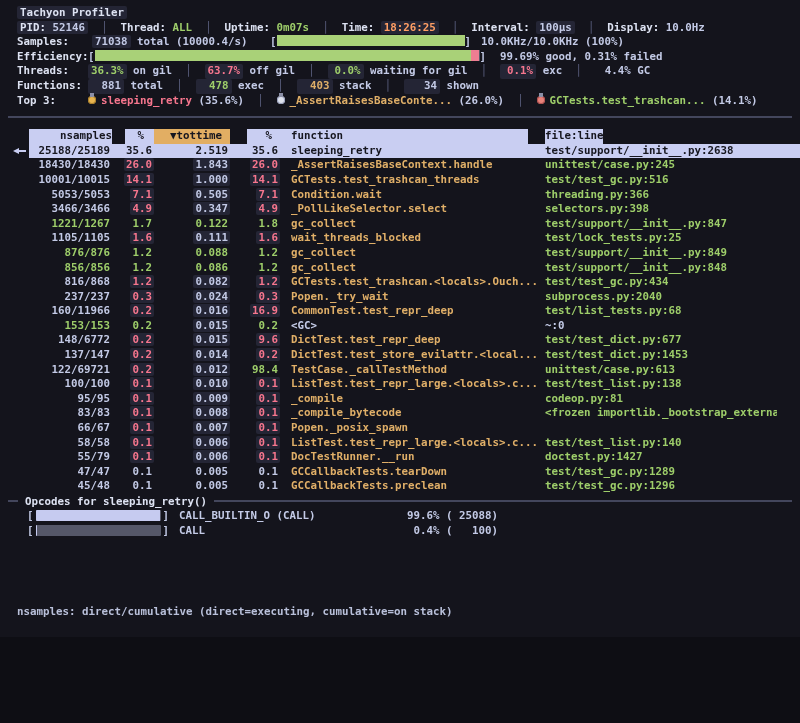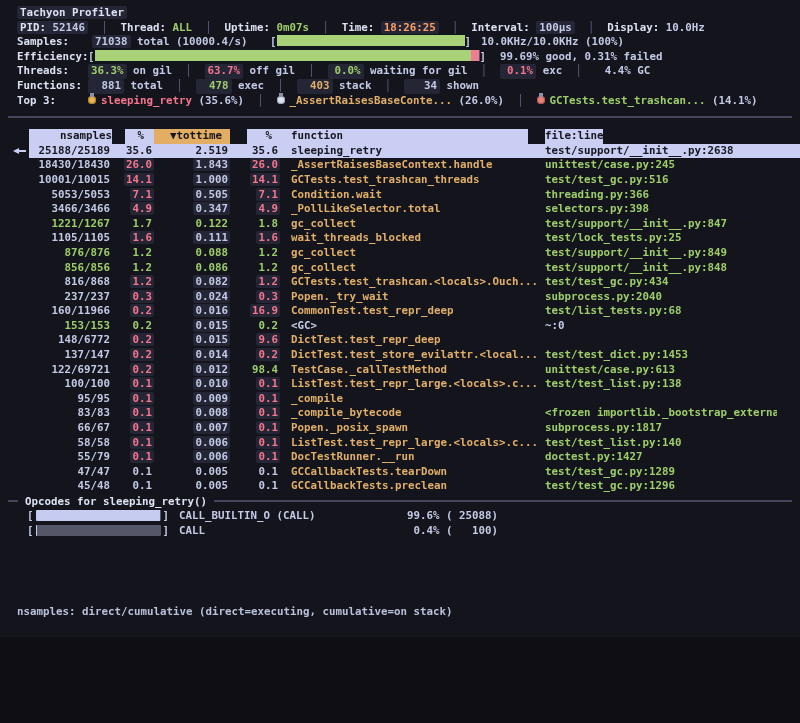--- a/index.html
+++ b/index.html
@@ -117,36 +117,36 @@
     <span class="c-p2"><span class="gap"></span><span class="hcell">%</span></span>
     <span class="c-fn"><span class="hcell">function</span><span class="gap"></span></span>
     <span class="c-file"><span class="hcell">file:line</span><span class="gap"></span></span>
   </div>
 
   <div id="tbody">
       <div class="trow sel"><span class="c-arrow"><span class="arrowglyph"></span><span class="arrowtail"></span></span><span class="c-ns"><span class="val">25188/25189</span></span><span class="c-p1"><span class="val">35.6</span></span><span class="c-tt"><span class="val">2.519</span></span><span class="c-p2"><span class="val">35.6</span></span><span class="c-fn">sleeping_retry</span><span class="c-file">test/support/__init__.py:2638</span></div>
       <div class="trow"><span class="c-arrow"></span><span class="c-ns"><span class="val">18430/18430</span></span><span class="c-p1 t-up"><span class="val">26.0</span></span><span class="c-tt t-flat"><span class="val">1.843</span></span><span class="c-p2 t-up"><span class="val">26.0</span></span><span class="c-fn">_AssertRaisesBaseContext.handle</span><span class="c-file">unittest/case.py:245</span></div>
       <div class="trow"><span class="c-arrow"></span><span class="c-ns"><span class="val">10001/10015</span></span><span class="c-p1 t-up"><span class="val">14.1</span></span><span class="c-tt t-flat"><span class="val">1.000</span></span><span class="c-p2 t-up"><span class="val">14.1</span></span><span class="c-fn">GCTests.test_trashcan_threads</span><span class="c-file">test/test_gc.py:516</span></div>
       <div class="trow"><span class="c-arrow"></span><span class="c-ns"><span class="val">5053/5053</span></span><span class="c-p1 t-up"><span class="val">7.1</span></span><span class="c-tt t-flat"><span class="val">0.505</span></span><span class="c-p2 t-up"><span class="val">7.1</span></span><span class="c-fn">Condition.wait</span><span class="c-file">threading.py:366</span></div>
-      <div class="trow"><span class="c-arrow"></span><span class="c-ns"><span class="val">3466/3466</span></span><span class="c-p1 t-up"><span class="val">4.9</span></span><span class="c-tt t-flat"><span class="val">0.347</span></span><span class="c-p2 t-up"><span class="val">4.9</span></span><span class="c-fn">_PollLikeSelector.total</span><span class="c-file">selectors.py:398</span></div>
+      <div class="trow"><span class="c-arrow"></span><span class="c-ns"><span class="val">3466/3466</span></span><span class="c-p1 t-up"><span class="val">4.9</span></span><span class="c-tt t-flat"><span class="val">0.347</span></span><span class="c-p2 t-up"><span class="val">4.9</span></span><span class="c-fn">_PollLikeSelector.select</span><span class="c-file">selectors.py:398</span></div>
       <div class="trow"><span class="c-arrow"></span><span class="c-ns t-down"><span class="val" style="color: var(--green);">1221/1267</span></span><span class="c-p1 t-down"><span class="val">1.7</span></span><span class="c-tt t-down"><span class="val">0.122</span></span><span class="c-p2 t-down"><span class="val">1.8</span></span><span class="c-fn">gc_collect</span><span class="c-file">test/support/__init__.py:847</span></div>
       <div class="trow"><span class="c-arrow"></span><span class="c-ns"><span class="val">1105/1105</span></span><span class="c-p1 t-up"><span class="val">1.6</span></span><span class="c-tt t-flat"><span class="val">0.111</span></span><span class="c-p2 t-up"><span class="val">1.6</span></span><span class="c-fn">wait_threads_blocked</span><span class="c-file">test/lock_tests.py:25</span></div>
       <div class="trow"><span class="c-arrow"></span><span class="c-ns t-down"><span class="val" style="color: var(--green);">876/876</span></span><span class="c-p1 t-down"><span class="val">1.2</span></span><span class="c-tt t-down"><span class="val">0.088</span></span><span class="c-p2 t-down"><span class="val">1.2</span></span><span class="c-fn">gc_collect</span><span class="c-file">test/support/__init__.py:849</span></div>
       <div class="trow"><span class="c-arrow"></span><span class="c-ns t-down"><span class="val" style="color: var(--green);">856/856</span></span><span class="c-p1 t-down"><span class="val">1.2</span></span><span class="c-tt t-down"><span class="val">0.086</span></span><span class="c-p2 t-down"><span class="val">1.2</span></span><span class="c-fn">gc_collect</span><span class="c-file">test/support/__init__.py:848</span></div>
       <div class="trow"><span class="c-arrow"></span><span class="c-ns"><span class="val">816/868</span></span><span class="c-p1 t-up"><span class="val">1.2</span></span><span class="c-tt t-flat"><span class="val">0.082</span></span><span class="c-p2 t-up"><span class="val">1.2</span></span><span class="c-fn">GCTests.test_trashcan.&lt;locals&gt;.Ouch...</span><span class="c-file">test/test_gc.py:434</span></div>
       <div class="trow"><span class="c-arrow"></span><span class="c-ns"><span class="val">237/237</span></span><span class="c-p1 t-up"><span class="val">0.3</span></span><span class="c-tt t-flat"><span class="val">0.024</span></span><span class="c-p2 t-up"><span class="val">0.3</span></span><span class="c-fn">Popen._try_wait</span><span class="c-file">subprocess.py:2040</span></div>
       <div class="trow"><span class="c-arrow"></span><span class="c-ns"><span class="val">160/11966</span></span><span class="c-p1 t-up"><span class="val">0.2</span></span><span class="c-tt t-flat"><span class="val">0.016</span></span><span class="c-p2 t-up"><span class="val">16.9</span></span><span class="c-fn">CommonTest.test_repr_deep</span><span class="c-file">test/list_tests.py:68</span></div>
       <div class="trow"><span class="c-arrow"></span><span class="c-ns t-down"><span class="val" style="color: var(--green);">153/153</span></span><span class="c-p1 t-down"><span class="val">0.2</span></span><span class="c-tt t-flat"><span class="val">0.015</span></span><span class="c-p2 t-down"><span class="val">0.2</span></span><span class="c-fn plainfn">&lt;GC&gt;</span><span class="c-file plainfile">~:0</span></div>
-      <div class="trow"><span class="c-arrow"></span><span class="c-ns"><span class="val">148/6772</span></span><span class="c-p1 t-up"><span class="val">0.2</span></span><span class="c-tt t-flat"><span class="val">0.015</span></span><span class="c-p2 t-up"><span class="val">9.6</span></span><span class="c-fn">DictTest.test_repr_deep</span></div>
+      <div class="trow"><span class="c-arrow"></span><span class="c-ns"><span class="val">148/6772</span></span><span class="c-p1 t-up"><span class="val">0.2</span></span><span class="c-tt t-flat"><span class="val">0.015</span></span><span class="c-p2 t-up"><span class="val">9.6</span></span><span class="c-fn">DictTest.test_repr_deep</span><span class="c-file">test/test_dict.py:677</span></div>
       <div class="trow"><span class="c-arrow"></span><span class="c-ns"><span class="val">137/147</span></span><span class="c-p1 t-up"><span class="val">0.2</span></span><span class="c-tt t-flat"><span class="val">0.014</span></span><span class="c-p2 t-up"><span class="val">0.2</span></span><span class="c-fn">DictTest.test_store_evilattr.&lt;local...</span><span class="c-file">test/test_dict.py:1453</span></div>
       <div class="trow"><span class="c-arrow"></span><span class="c-ns"><span class="val">122/69721</span></span><span class="c-p1 t-up"><span class="val">0.2</span></span><span class="c-tt t-flat"><span class="val">0.012</span></span><span class="c-p2 t-down"><span class="val">98.4</span></span><span class="c-fn">TestCase._callTestMethod</span><span class="c-file">unittest/case.py:613</span></div>
       <div class="trow"><span class="c-arrow"></span><span class="c-ns"><span class="val">100/100</span></span><span class="c-p1 t-up"><span class="val">0.1</span></span><span class="c-tt t-flat"><span class="val">0.010</span></span><span class="c-p2 t-up"><span class="val">0.1</span></span><span class="c-fn">ListTest.test_repr_large.&lt;locals&gt;.c...</span><span class="c-file">test/test_list.py:138</span></div>
-      <div class="trow"><span class="c-arrow"></span><span class="c-ns"><span class="val">95/95</span></span><span class="c-p1 t-up"><span class="val">0.1</span></span><span class="c-tt t-flat"><span class="val">0.009</span></span><span class="c-p2 t-up"><span class="val">0.1</span></span><span class="c-fn">_compile</span></div>
+      <div class="trow"><span class="c-arrow"></span><span class="c-ns"><span class="val">95/95</span></span><span class="c-p1 t-up"><span class="val">0.1</span></span><span class="c-tt t-flat"><span class="val">0.009</span></span><span class="c-p2 t-up"><span class="val">0.1</span></span><span class="c-fn">_compile</span><span class="c-file">codeop.py:81</span></div>
       <div class="trow"><span class="c-arrow"></span><span class="c-ns"><span class="val">83/83</span></span><span class="c-p1 t-up"><span class="val">0.1</span></span><span class="c-tt t-flat"><span class="val">0.008</span></span><span class="c-p2 t-up"><span class="val">0.1</span></span><span class="c-fn">_compile_bytecode</span><span class="c-file">&lt;frozen importlib._bootstrap_externa</span></div>
-      <div class="trow"><span class="c-arrow"></span><span class="c-ns"><span class="val">66/67</span></span><span class="c-p1 t-up"><span class="val">0.1</span></span><span class="c-tt t-flat"><span class="val">0.007</span></span><span class="c-p2 t-up"><span class="val">0.1</span></span><span class="c-fn">Popen._posix_spawn</span><span class="c-file">subprocess.py:1817</span></div>
+      <div class="trow"><span class="c-arrow"></span><span class="c-ns"><span class="val">66/67</span></span><span class="c-p1 t-up"><span class="val">0.1</span></span><span class="c-tt t-flat"><span class="val">0.007</span></span><span class="c-p2 t-up"><span class="val">0.1</span></span><span class="c-fn">Popen._posix_spawn</span></div>
       <div class="trow"><span class="c-arrow"></span><span class="c-ns"><span class="val">58/58</span></span><span class="c-p1 t-up"><span class="val">0.1</span></span><span class="c-tt t-flat"><span class="val">0.006</span></span><span class="c-p2 t-up"><span class="val">0.1</span></span><span class="c-fn">ListTest.test_repr_large.&lt;locals&gt;.c...</span><span class="c-file">test/test_list.py:140</span></div>
       <div class="trow"><span class="c-arrow"></span><span class="c-ns"><span class="val">55/79</span></span><span class="c-p1 t-up"><span class="val">0.1</span></span><span class="c-tt t-flat"><span class="val">0.006</span></span><span class="c-p2 t-up"><span class="val">0.1</span></span><span class="c-fn">DocTestRunner.__run</span><span class="c-file">doctest.py:1427</span></div>
       <div class="trow"><span class="c-arrow"></span><span class="c-ns"><span class="val">47/47</span></span><span class="c-p1"><span class="val">0.1</span></span><span class="c-tt"><span class="val">0.005</span></span><span class="c-p2"><span class="val">0.1</span></span><span class="c-fn">GCCallbackTests.tearDown</span><span class="c-file">test/test_gc.py:1289</span></div>
       <div class="trow"><span class="c-arrow"></span><span class="c-ns"><span class="val">45/48</span></span><span class="c-p1"><span class="val">0.1</span></span><span class="c-tt"><span class="val">0.005</span></span><span class="c-p2"><span class="val">0.1</span></span><span class="c-fn">GCCallbackTests.preclean</span><span class="c-file">test/test_gc.py:1296</span></div>
     </div>
 
   <div class="opdiv">
     <span class="dash"></span>
     <span class="optitle">Opcodes for sleeping_retry()</span>
     <span class="tail"></span>

